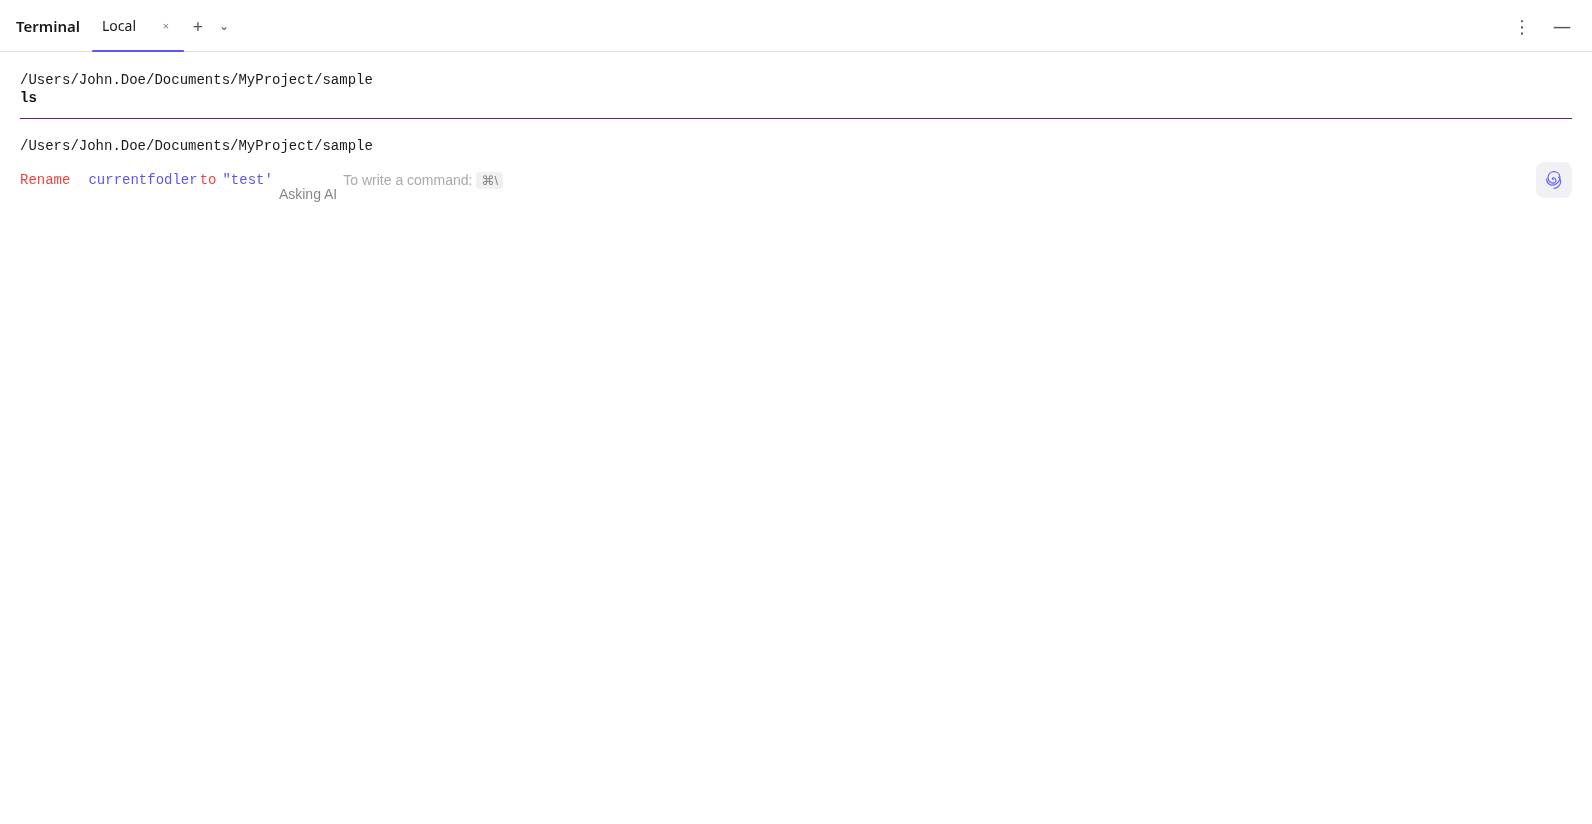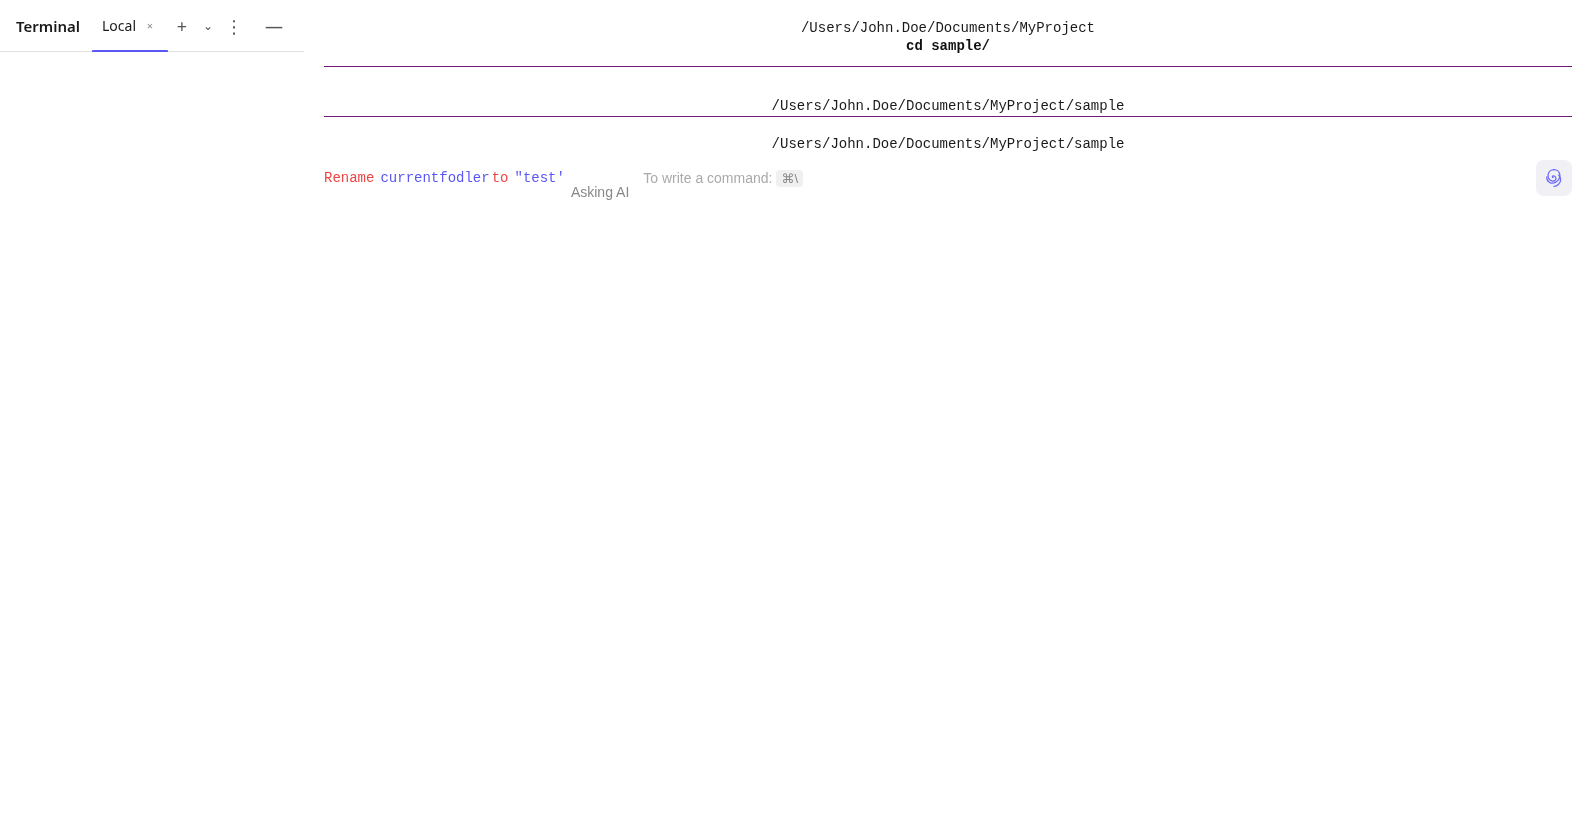--- a/index.html
+++ b/index.html
@@ -14,22 +14,21 @@
       background: #f5f5f7;
       font-family: -apple-system, BlinkMacSystemFont, 'SF Pro Text', 'Helvetica Neue', sans;
       overflow: hidden;
     }
 
     .terminal-window {
       width: 1592px;
       height: 824px;
       background: #ffffff;
       display: flex;
-      flex-direction: row;
-      text-align: center;
+      flex-direction: column;
     }
 
     
     .title-bar {
       display: flex;
       align-items: center;
       justify-content: space-between;
       padding: 0 16px;
       height: 52px;
       background: #ffffff;
@@ -46,21 +45,21 @@
     .title-label {
       font-size: 15px;
       font-weight: 600;
       color: #1a1a1a;
       margin-right: 12px;
     }
 
     .tab {
       display: flex;
       align-items: center;
-      gap: 6px;
+      gap: 22px;
       padding: 0 10px;
       height: 52px;
       cursor: pointer;
       position: relative;
       font-size: 14px;
       color: #1a1a1a;
     }
 
     .tab.active::after {
       content: '';
@@ -212,21 +211,21 @@
       font-family: -apple-system, BlinkMacSystemFont, 'SF Pro Text', sans-serif;
       font-size: 14px;
       margin-left: 6px;
       margin-top: 28px;
     }
 
     .write-command-hint {
       color: #aaaaaa;
       font-family: -apple-system, BlinkMacSystemFont, 'SF Pro Text', sans-serif;
       font-size: 14px;
-      margin-left: 14px;
+      margin-left: 6px;
     }
 
     .shortcut-badge {
       display: inline-flex;
       align-items: center;
       background: #f0f0f0;
       border-radius: 4px;
       padding: 1px 5px;
       font-size: 13px;
       color: #888;
@@ -271,35 +270,32 @@
     </div>
 
     <div class="title-bar-right">
       <div class="icon-btn">⋮</div>
       <div class="icon-btn">—</div>
     </div>
   </div>
 
   <div class="terminal-content">
 
-    <div class="terminal-block">
-      <div class="prompt-line">/Users/John.Doe/Documents/MyProject</div>
-      <div class="command-line">cd sample/</div>
-    </div>
 
     <div class="terminal-block">
       <div class="prompt-line">/Users/John.Doe/Documents/MyProject/sample</div>
+      <div class="command-line">ls</div>
     </div>
 
     <div class="terminal-block current-block">
       <div class="current-prompt">/Users/John.Doe/Documents/MyProject/sample</div>
       <div class="input-row">
         <div class="input-content">
           <span class="ai-input-text word-purple">Rename</span>
-          <span class="ai-input-text word-normal" style="margin-left:6px;">current</span>
+          <span class="ai-input-text word-normal" style="margin-left:18px;">current</span>
           <span class="ai-input-text word-string" style="margin-left:0;">fodler</span>
           <span class="ai-input-text word-purple" style="margin-left:2px;">to</span>
           <span class="ai-input-text word-string" style="margin-left:6px;">"test'</span>
           <span class="asking-ai">Asking AI</span>
           <span class="write-command-hint">To write a command:</span>
           <span class="shortcut-badge">⌘\</span>
         </div>
 
         <div class="ai-spiral-btn">
 

